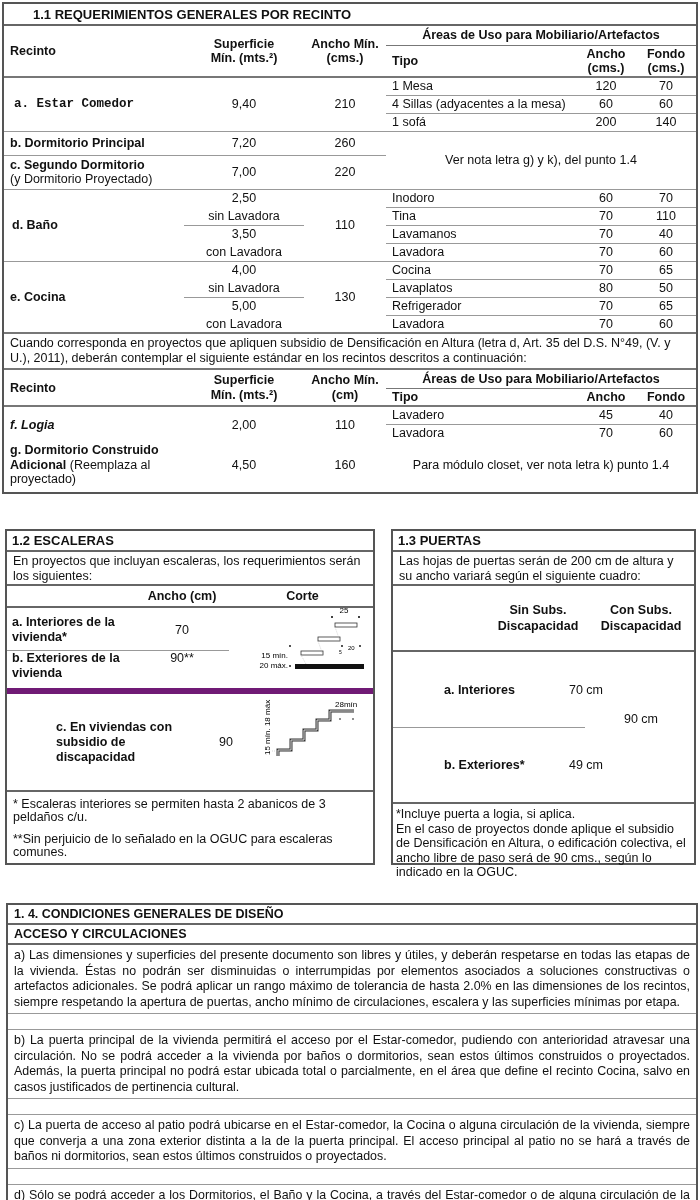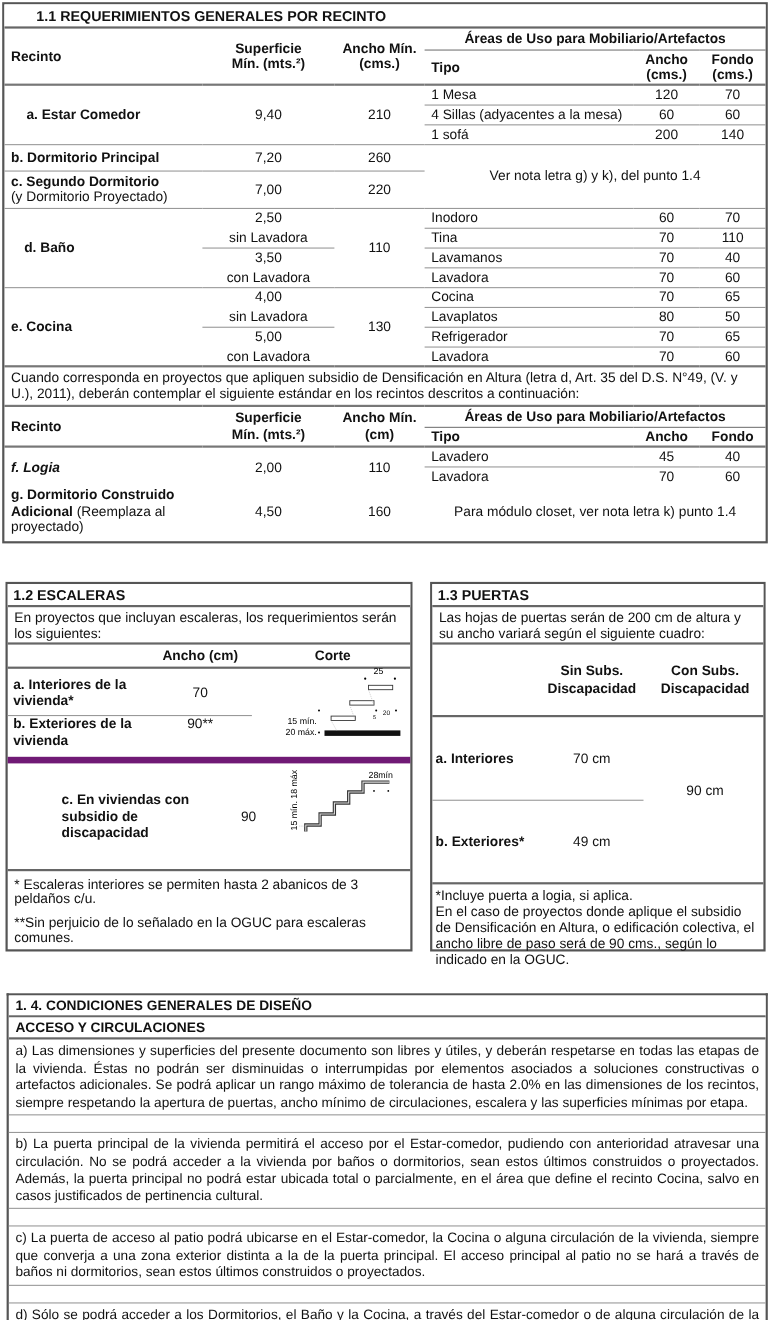--- a/index.html
+++ b/index.html
@@ -38,21 +38,21 @@
       <td rowspan="2" class="b c line-B"><span>Ancho Mín.</span><br><span>(cms.)</span></td>
       <td colspan="3" class="b c" style="border-bottom:1px solid #777;">Áreas de Uso para Mobiliario/Artefactos</td>
     </tr>
     <tr style="height:32px;">
       <td class="b line-B" style="padding-left:6px;">Tipo</td>
       <td class="b c line-B" style="line-height:14px;"><span>Ancho</span><br><span>(cms.)</span></td>
       <td class="b c line-B" style="line-height:14px;"><span>Fondo</span><br><span>(cms.)</span></td>
     </tr>
 
     <tr style="height:18px;">
-      <td rowspan="3" class="b line-b" style="padding-left:20px;">a. Estar Comedor</td>
+      <td rowspan="3" class="b line-b" style="padding-left:10px;font-family:Liberation Mono, monospace;">a. Estar Comedor</td>
       <td rowspan="3" class="c line-b">9,40</td>
       <td rowspan="3" class="c line-b">210</td>
       <td class="line-b" style="padding-left:6px;">1 Mesa</td>
       <td class="c line-b">120</td>
       <td class="c line-b">70</td>
     </tr>
     <tr style="height:18px;">
       <td class="line-b" style="padding-left:6px;">4 Sillas (adyacentes a la mesa)</td>
       <td class="c line-b">60</td>
       <td class="c line-b">60</td>
@@ -70,21 +70,21 @@
       <td colspan="3" rowspan="2" class="c line-b">Ver nota letra g) y k), del punto 1.4</td>
     </tr>
 
     <tr style="height:34px;">
       <td class="line-b" style="padding-left:6px; line-height:14px;"><span class="b">c. Segundo Dormitorio</span><br><span>(y Dormitorio Proyectado)</span></td>
       <td class="c line-b">7,00</td>
       <td class="c line-b">220</td>
     </tr>
 
     <tr style="height:18px;">
-      <td rowspan="4" class="b line-b" style="padding-left:18px;">d. Baño</td>
+      <td rowspan="4" class="b line-b" style="padding-left:8px;">d. Baño</td>
       <td class="c">2,50</td>
       <td rowspan="4" class="c line-b">110</td>
       <td class="line-b" style="padding-left:6px;">Inodoro</td>
       <td class="c line-b">60</td>
       <td class="c line-b">70</td>
     </tr>
     <tr style="height:18px;">
       <td class="c line-b">sin Lavadora</td>
       <td class="line-b" style="padding-left:6px;">Tina</td>
       <td class="c line-b">70</td>
@@ -231,21 +231,21 @@
 </div>
 
 <div class="abs box" style="left:391px; top:529px; width:305px; height:336px;">
   <div class="hdr" style="height:21px; padding:2px 5px;">1.3 PUERTAS</div>
   <div class="note" style="border-bottom:2px solid #666; height:34px;">Las hojas de puertas serán de 200 cm de altura y su ancho variará según el siguiente cuadro:</div>
   <div style="display:flex; height:66px; align-items:center; border-bottom:2px solid #666;">
     <div style="width:95px;"></div>
     <div class="b c" style="width:100px; line-height:16px;"><span>Sin Subs.</span><br><span>Discapacidad</span></div>
     <div class="b c" style="width:106px; line-height:16px;"><span>Con Subs.</span><br><span>Discapacidad</span></div>
   </div>
-  <div style="position:relative; height:150px;">
+  <div style="position:relative; height:150px;padding-left:48px;">
     <div style="display:flex; height:75px; align-items:center;">
       <div class="b" style="width:95px; padding-left:3px;">a. Interiores</div>
       <div class="c" style="width:100px;">70 cm</div>
     </div>
     <div style="position:absolute; left:0; top:75px; width:192px; border-bottom:1px solid #999;"></div>
     <div style="display:flex; height:75px; align-items:center;">
       <div class="b" style="width:95px; padding-left:3px;">b. Exteriores*</div>
       <div class="c" style="width:100px;">49 cm</div>
     </div>
     <div class="abs c" style="left:195px; top:60px; width:106px;">90 cm</div>

